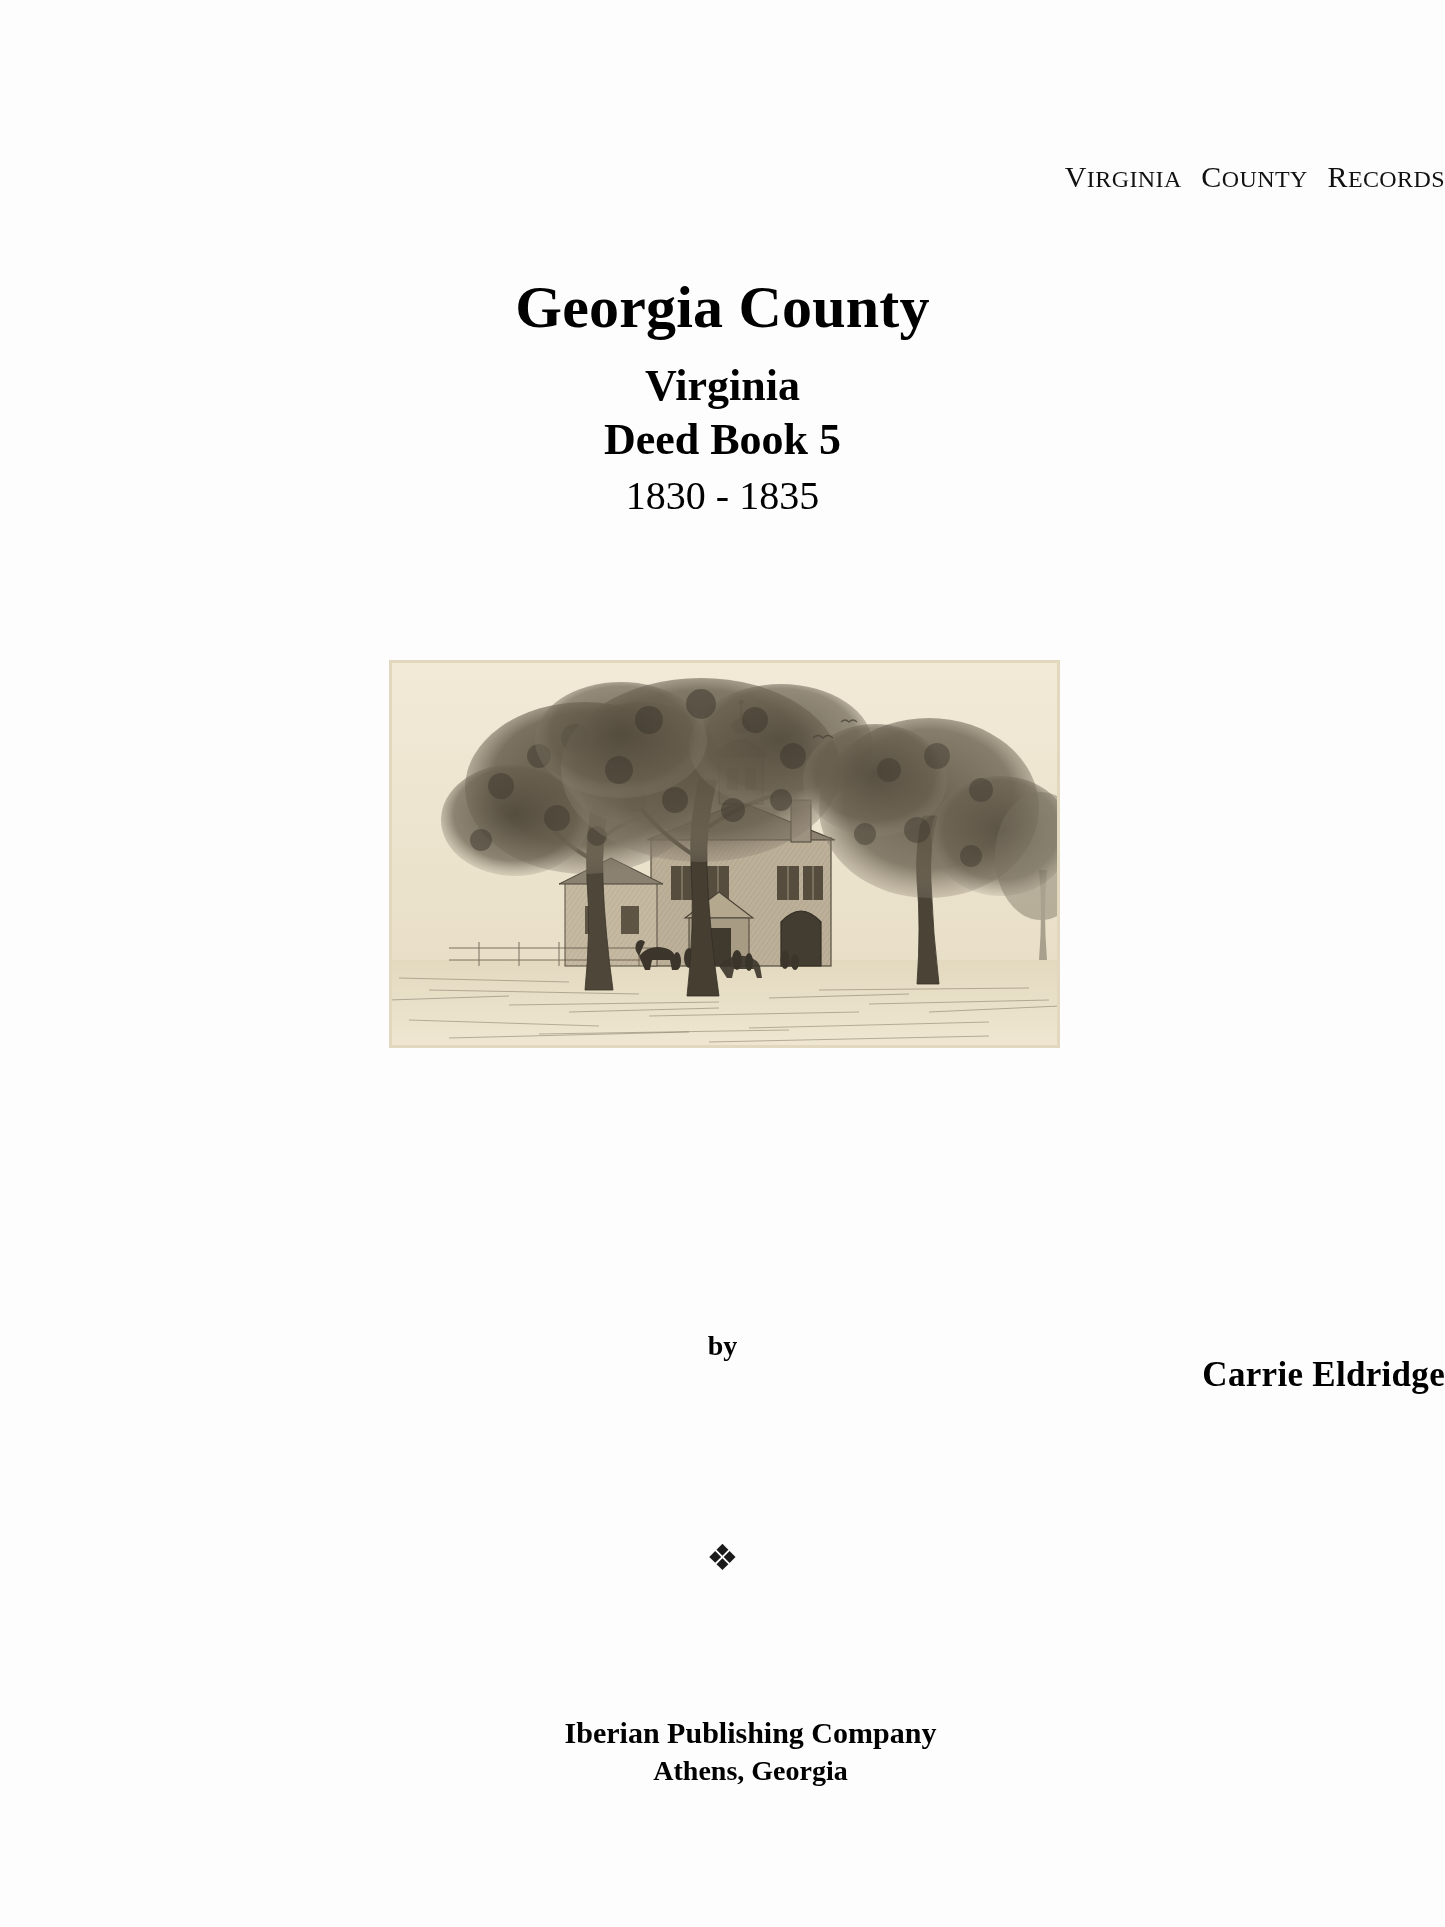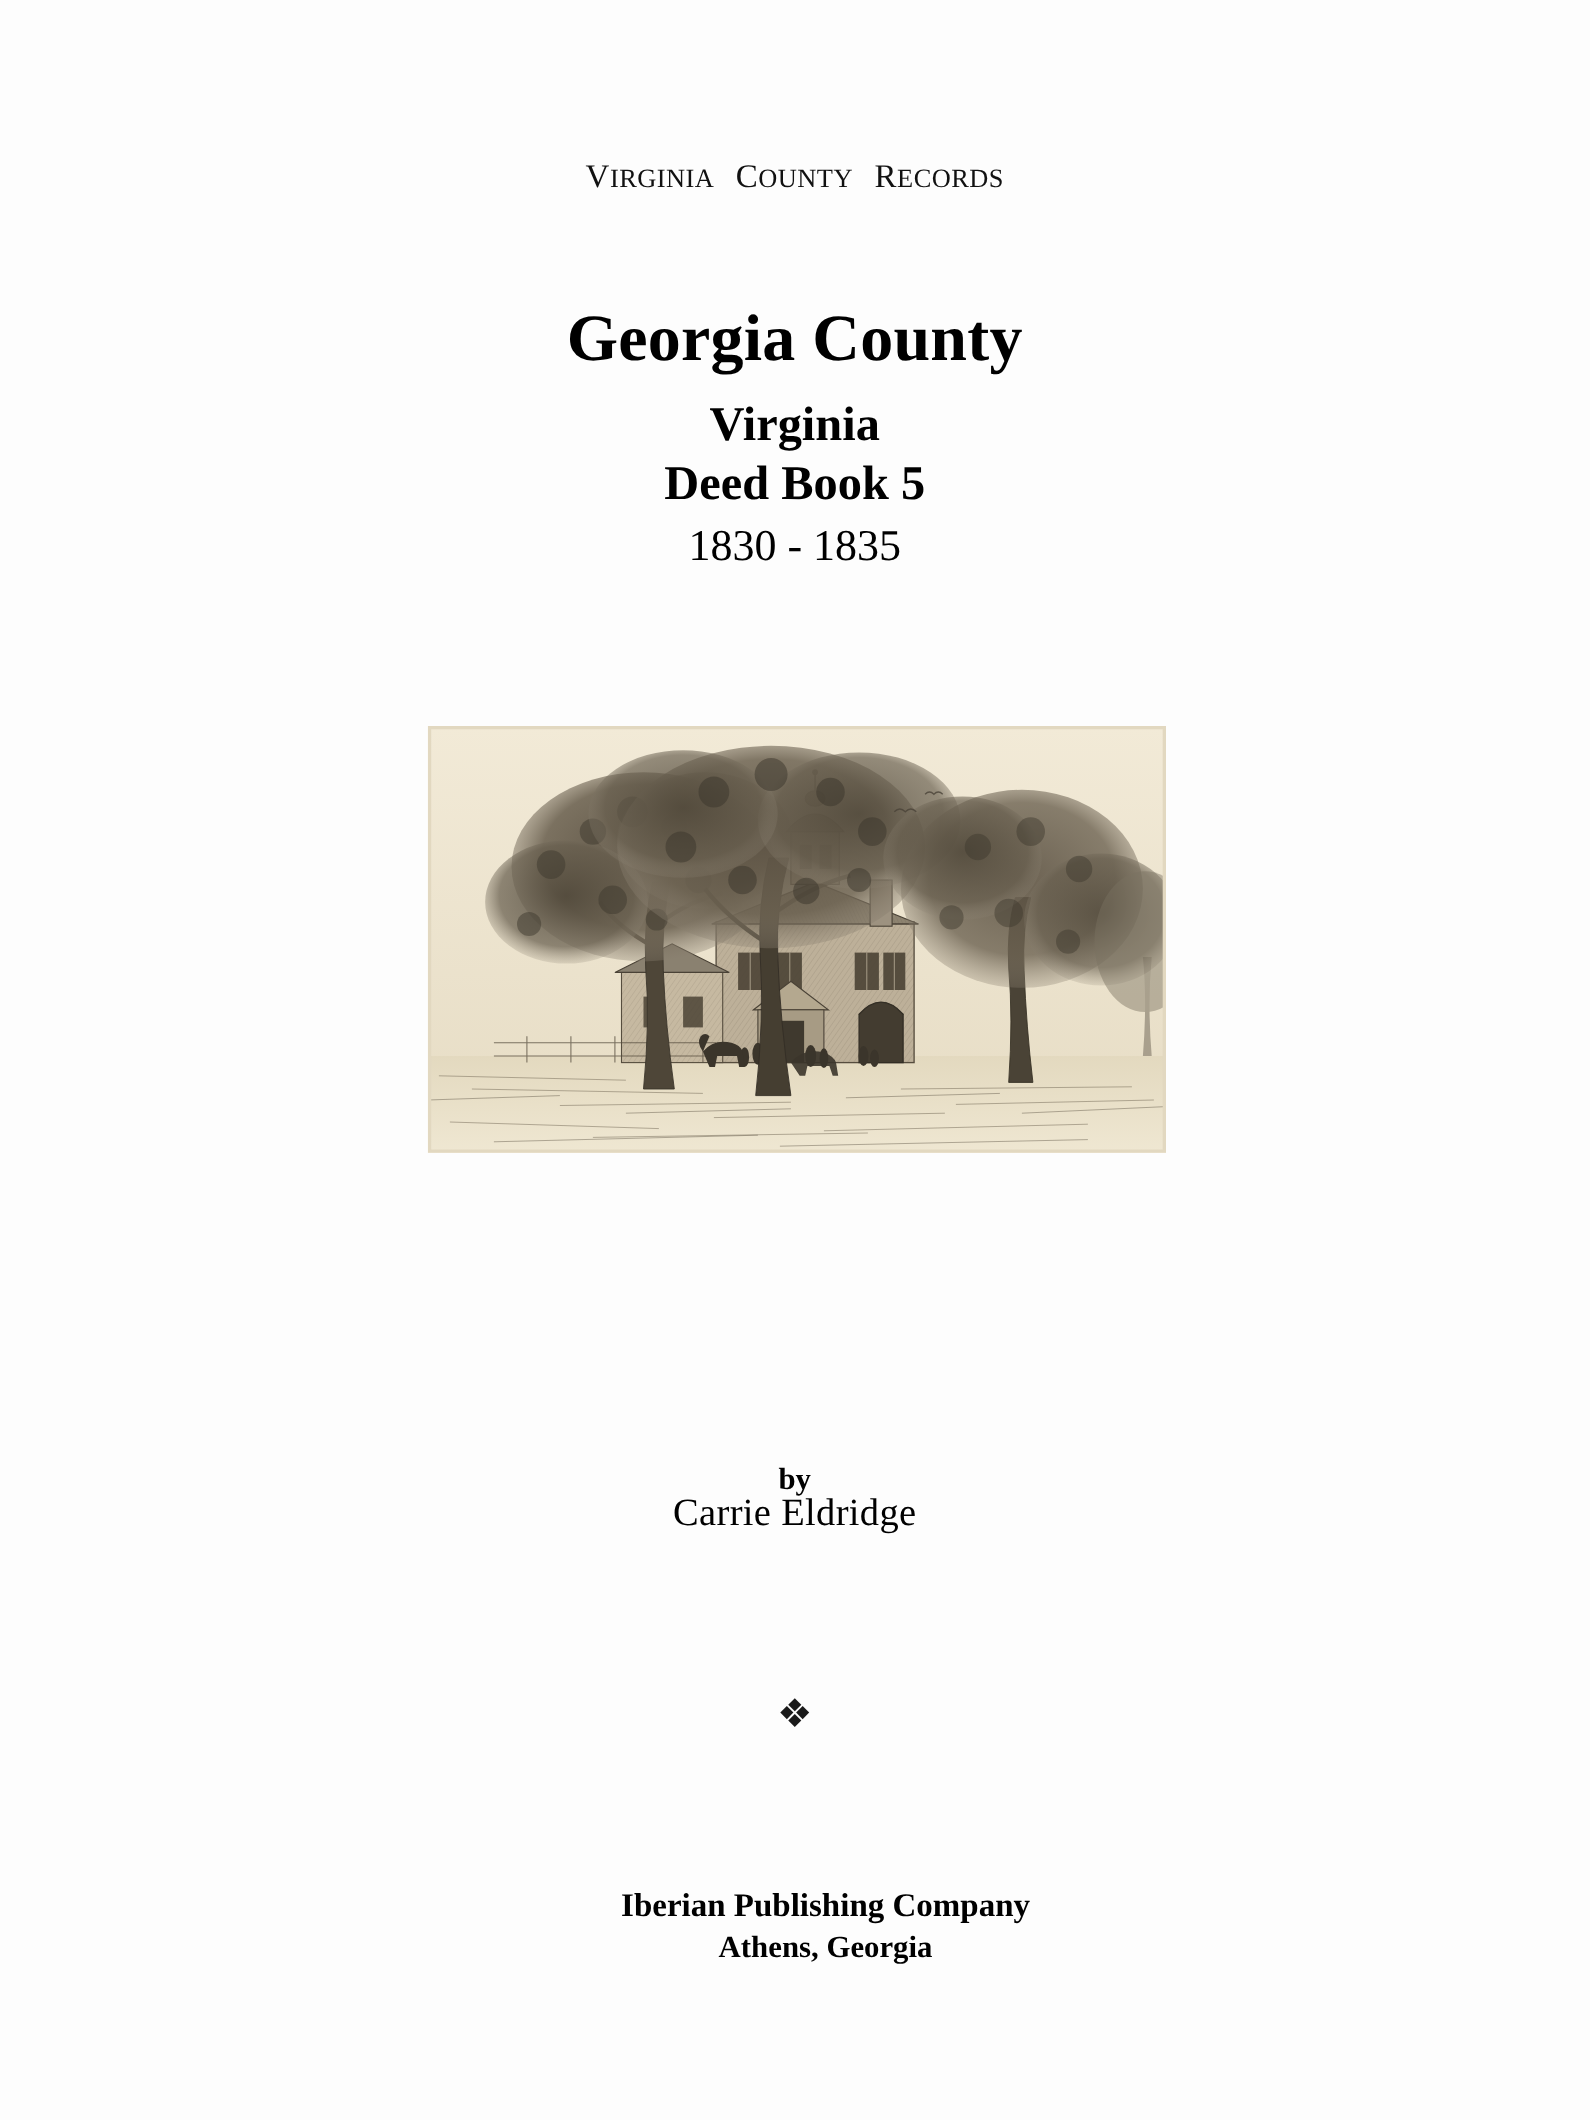--- a/index.html
+++ b/index.html
@@ -17,24 +17,24 @@
   }
 
   .page {
     position: absolute;
     inset: 0;
     background: #fdfdfd;
   }
 
   .series-line {
     position: absolute;
-    top: 144px;
-    left: 0;
-    width: 100%;
-    text-align: center;
+    top: 160px;
+    left: 0;
+    width: 100%;
+    text-align: right;
     font-family: "Liberation Serif", serif;
     font-size: 25px;
     letter-spacing: 0.4px;
     color: #111;
   }
   
   .series-line .sc-big { font-size: 30px; }
   .series-line .sc-small { font-size: 24px; }
 
   .title-block {
@@ -91,23 +91,23 @@
     text-align: center;
     font-size: 28px;
     font-weight: bold;
     margin-top: 48px;
   }
   .author-line {
     position: absolute;
     top: 1355px;
     left: 0;
     width: 100%;
-    text-align: center;
+    text-align: right;
     font-size: 35px;
-    font-weight: normal;
+    font-weight: bold;
     letter-spacing: 0.3px;
   }
 
   .ornament {
     position: absolute;
     top: 1540px;
     left: 0;
     width: 100%;
     text-align: center;
     font-size: 36px;

